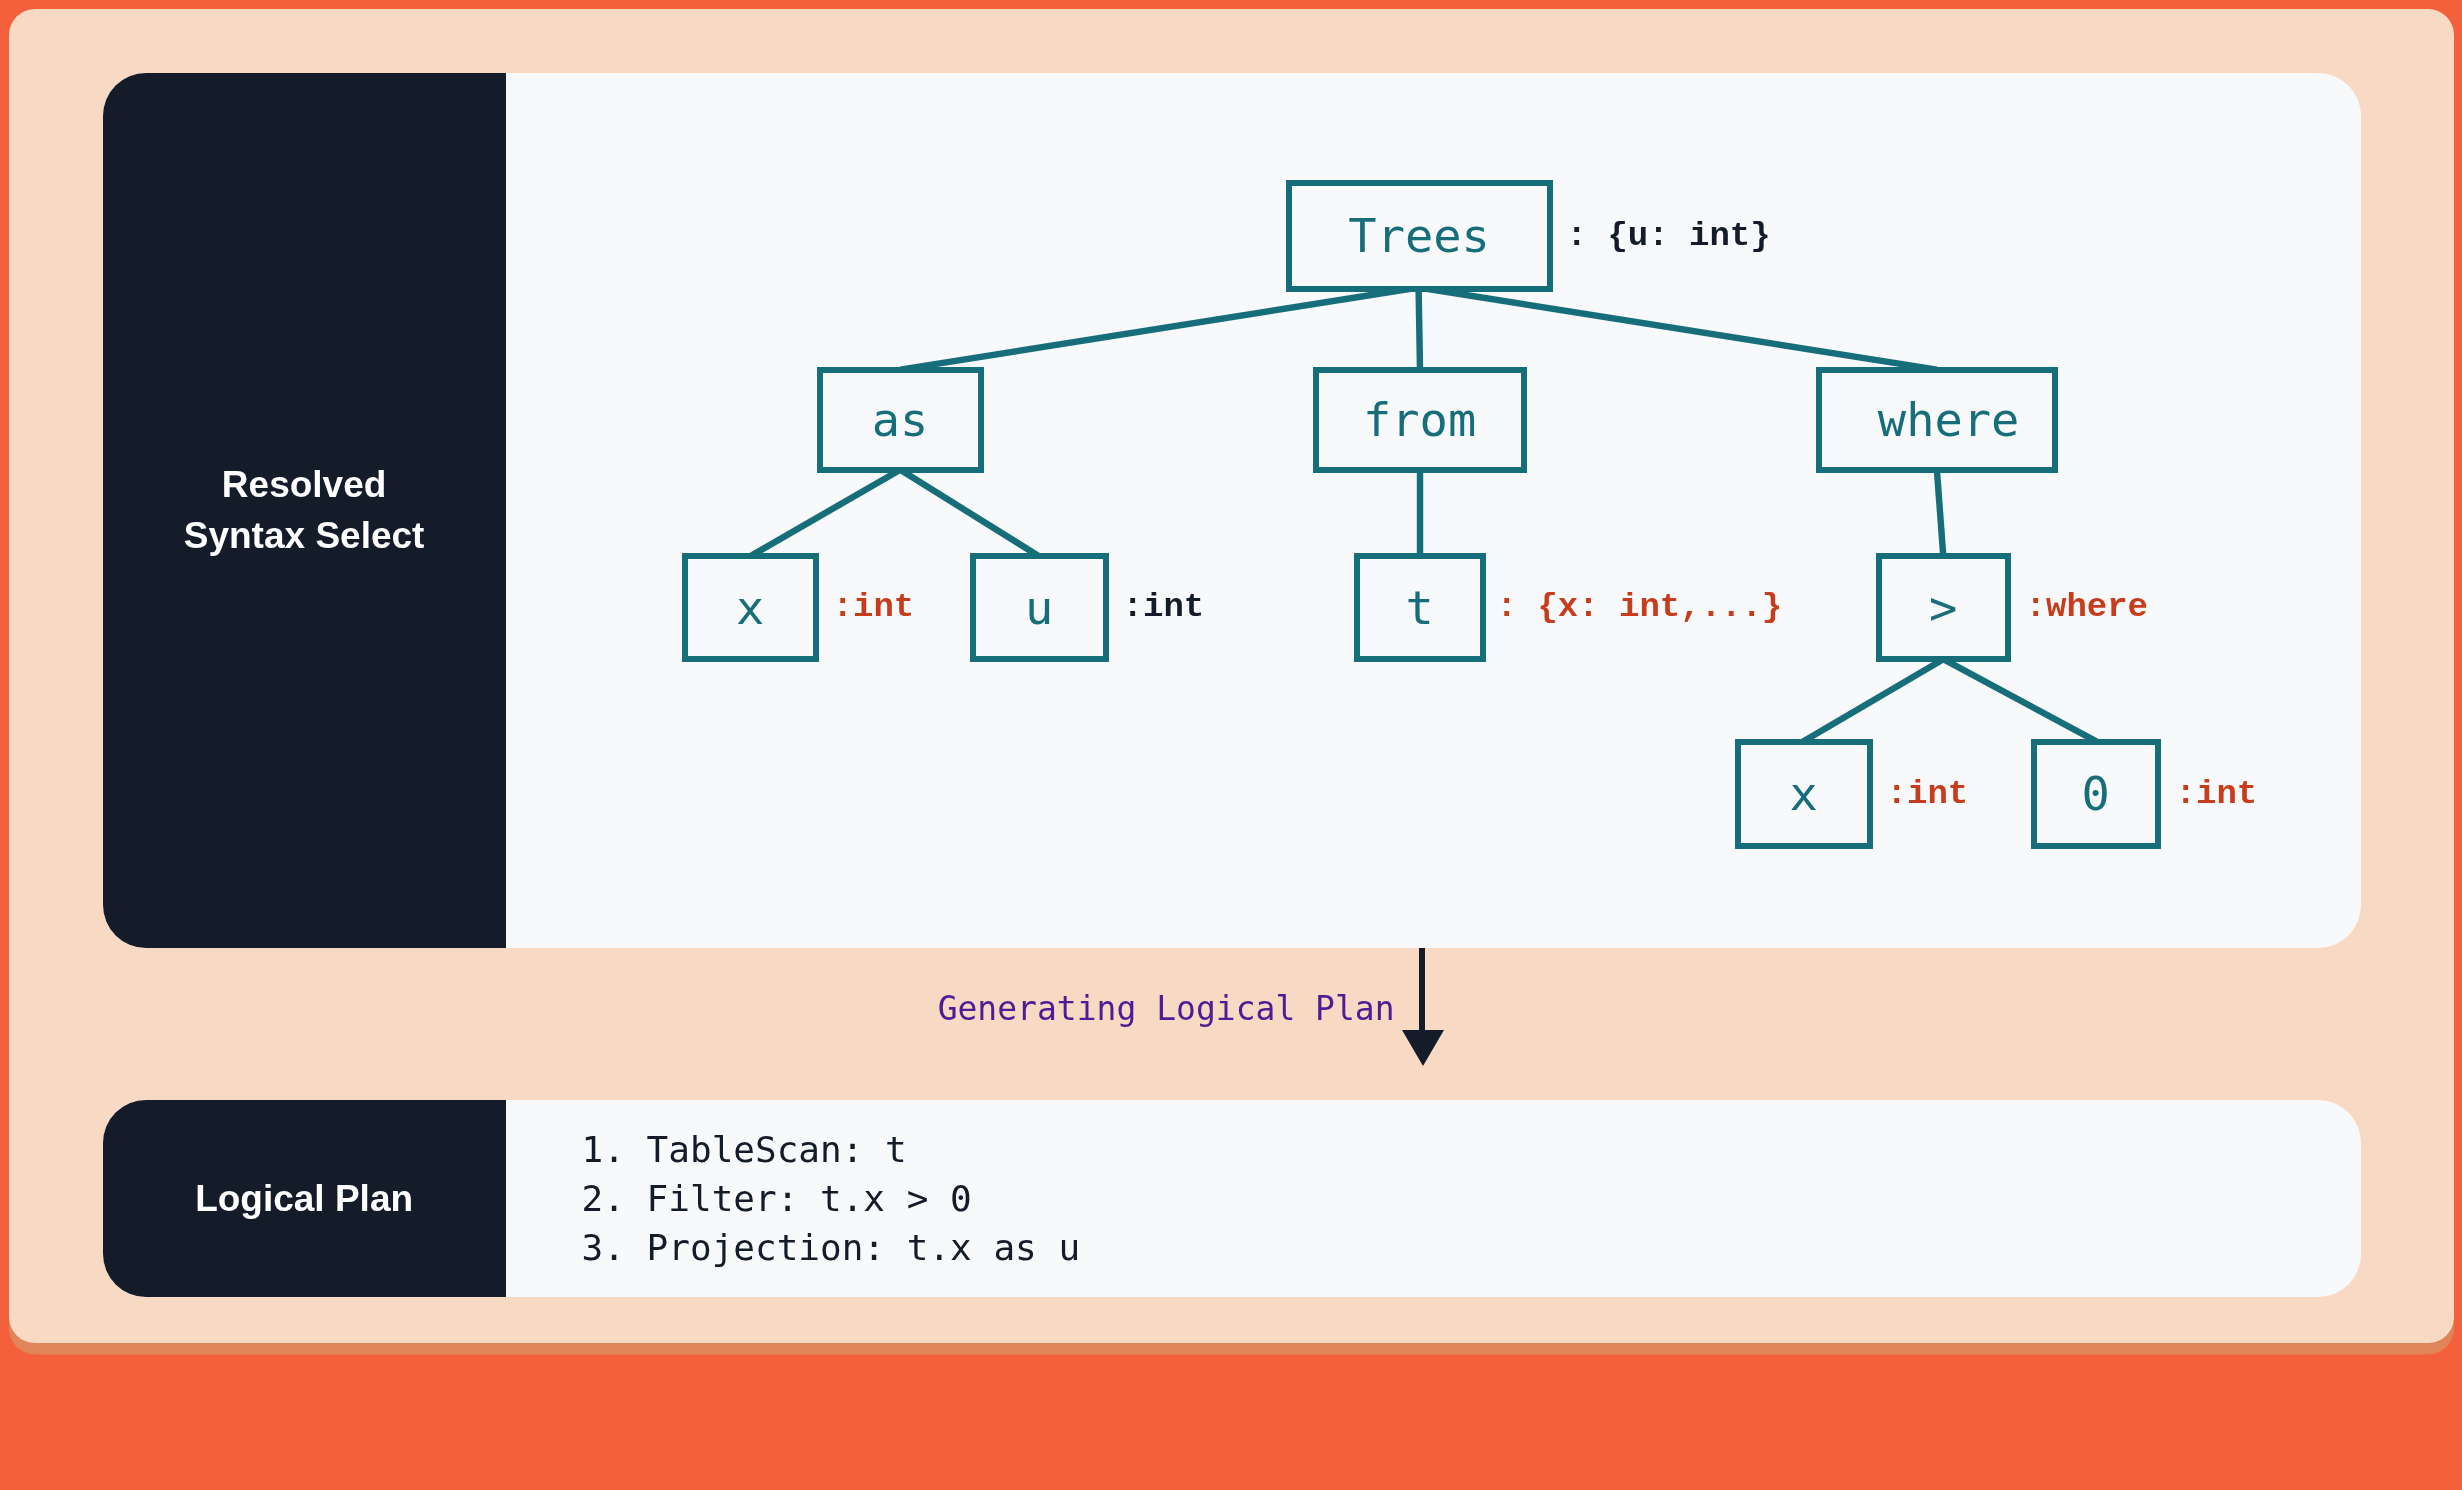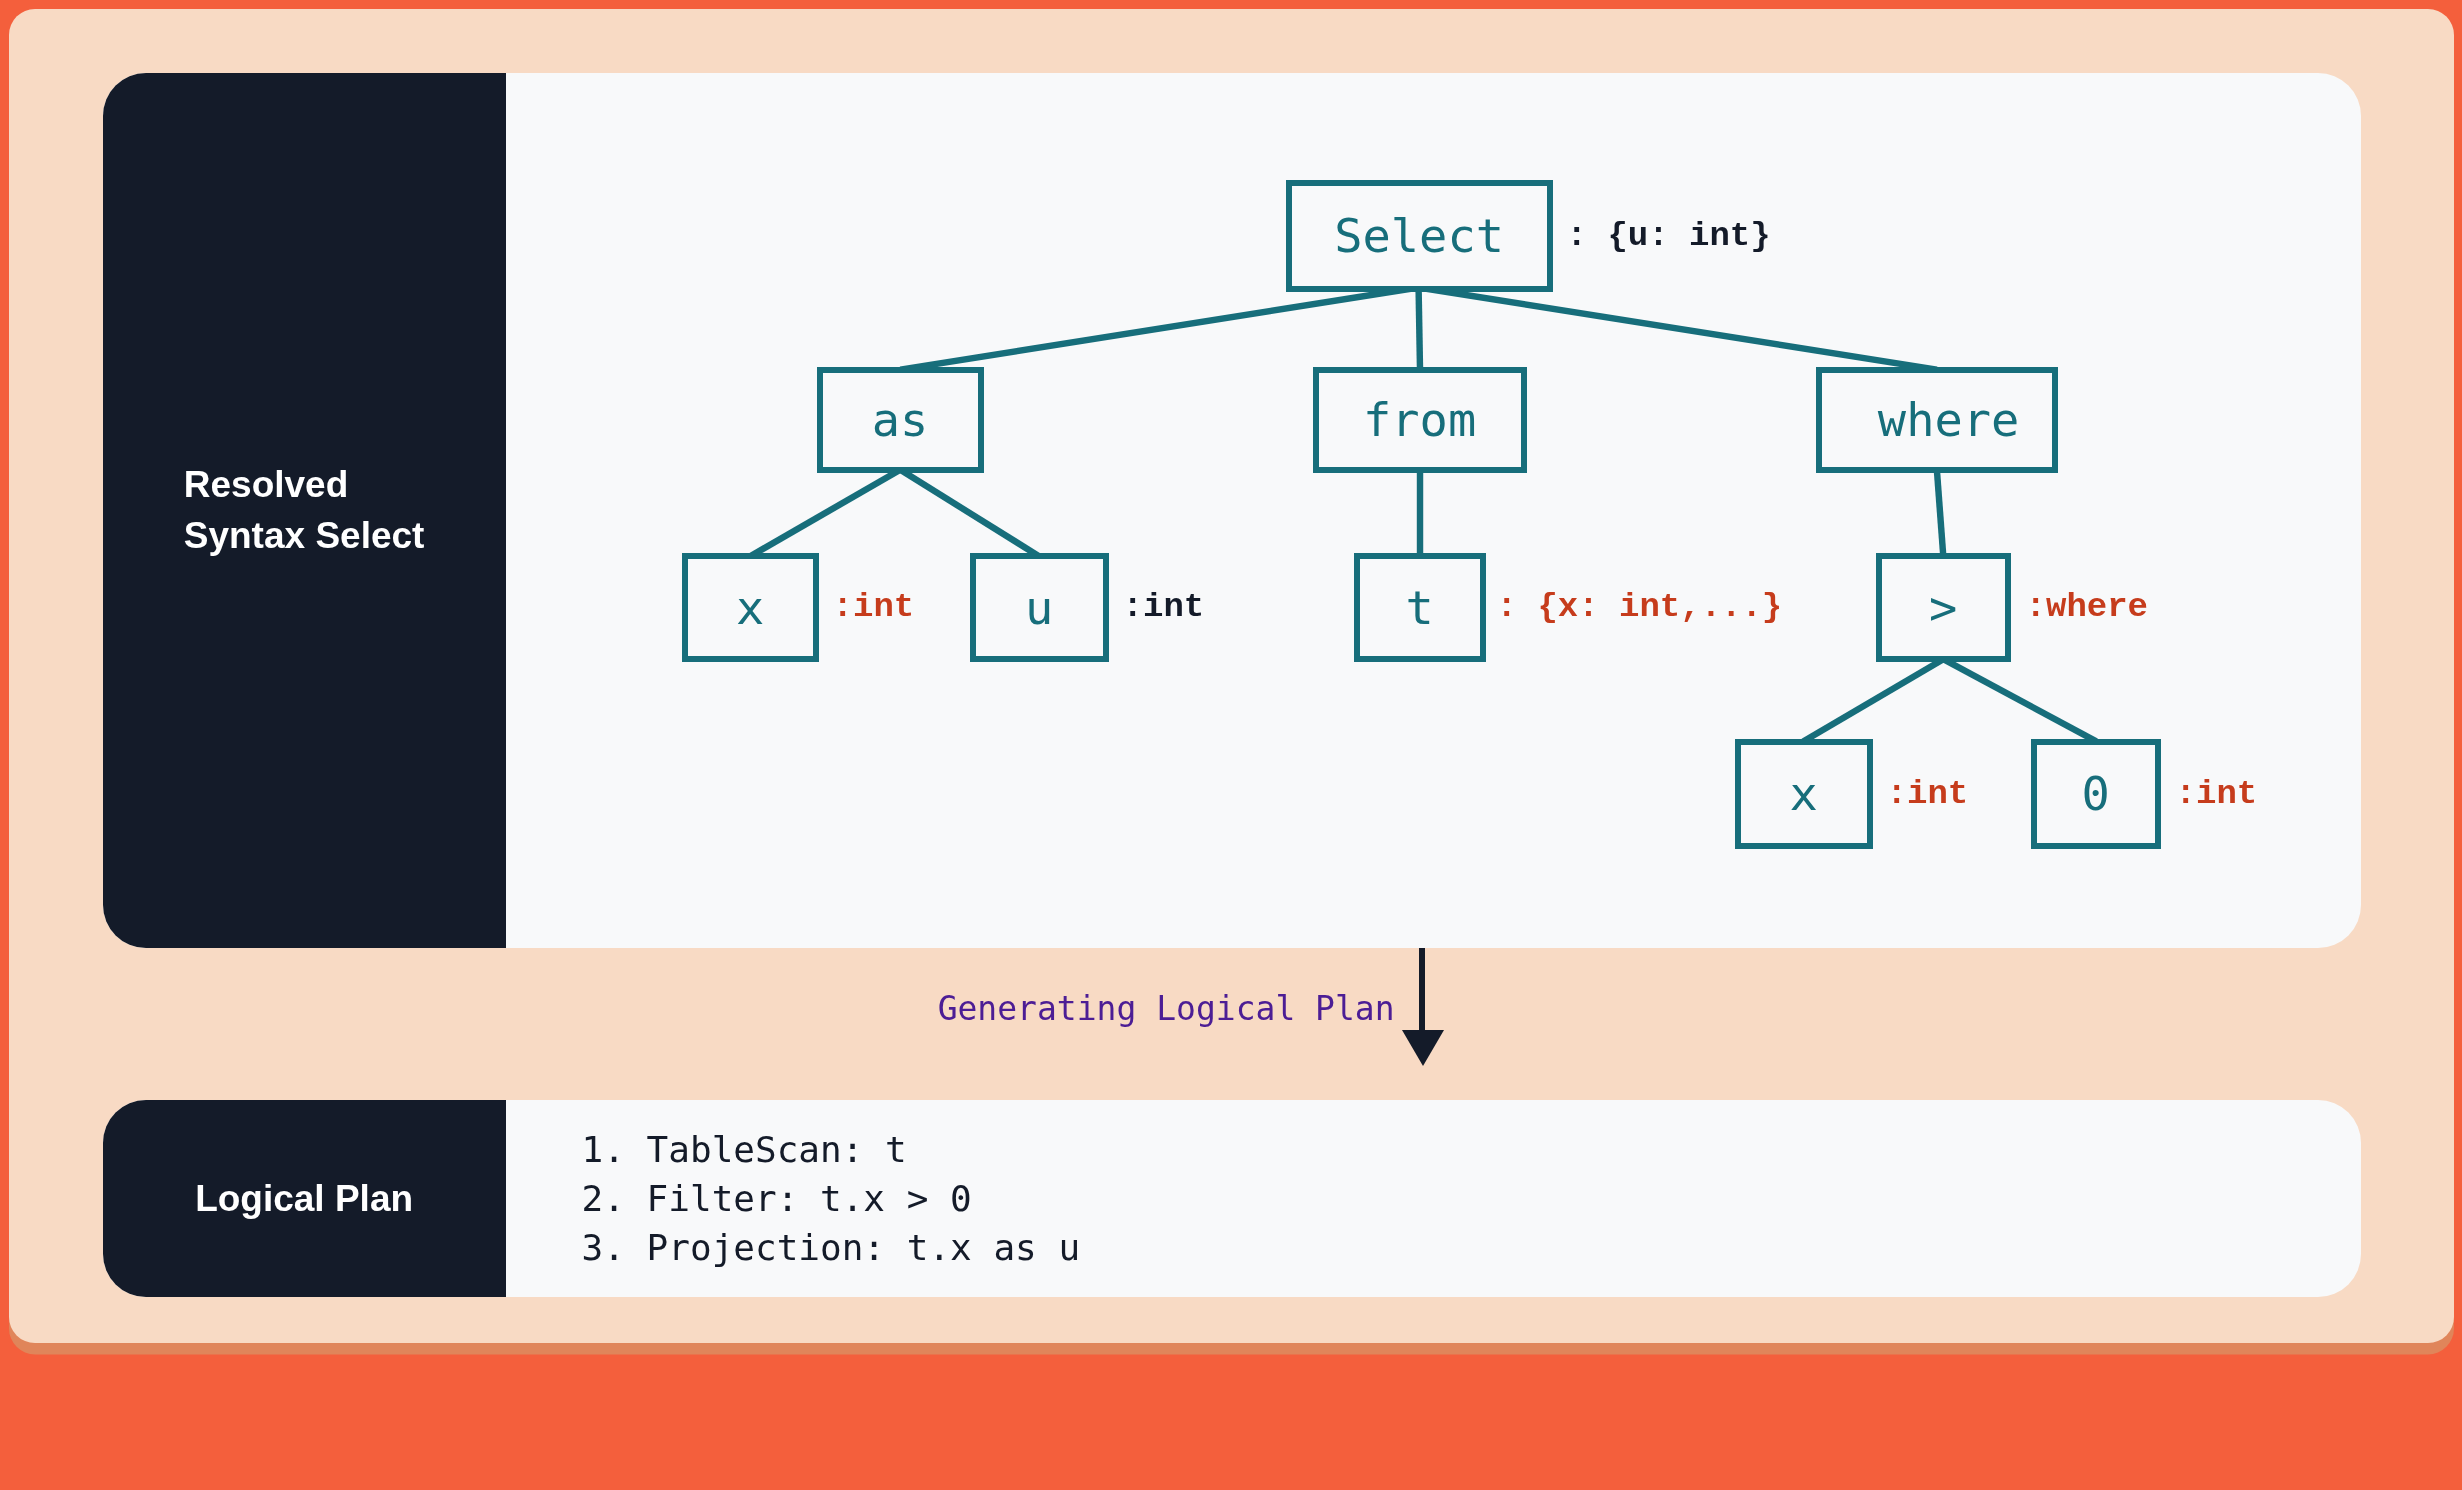--- a/index.html
+++ b/index.html
@@ -5,21 +5,21 @@
   html,body{margin:0;padding:0;background:#f45f3c;}
   .canvas{position:relative;width:2462px;height:1490px;background:#f45f3c;overflow:hidden;
           font-family:"Liberation Sans",sans-serif;}
   .card{position:absolute;left:8.6px;top:8.6px;width:2445px;height:1334px;background:#f8dac4;
         border-radius:26px;box-shadow:0 11.4px 0 #e0855a;}
   .panel{position:absolute;left:94px;width:2258px;background:#f8f9fa;border-radius:43px;overflow:hidden;}
   .panel-top{top:64px;height:875px;}
   .panel-bottom{top:1066px;height:197px;margin-top:25px;}
   .sidebar{position:absolute;left:0;top:0;bottom:0;width:403px;background:#141b29;
            display:flex;flex-direction:column;align-items:center;justify-content:center;}
-  .sidebar-title{color:#ffffff;font-weight:bold;font-size:37px;line-height:51px;text-align:left;}
+  .sidebar-title{color:#ffffff;font-weight:bold;font-size:37px;line-height:51px;text-align:center;}
   .edges{position:absolute;left:0;top:0;}
   .node{position:absolute;border:6.4px solid #176e7b;background:#f8f9fa;box-sizing:border-box;
         display:flex;align-items:center;justify-content:center;
         font-family:"DejaVu Sans Mono",monospace;font-size:47px;color:#176e7b;}
   .ann{position:absolute;display:flex;align-items:center;
        font-family:Liberation Mono, monospace;font-size:34px;font-weight:bold;white-space:pre;}
   .ann.red{color:#c63c1c;}
   .ann.navy{color:#141b29;}
   .transition-label{position:absolute;left:0;top:980px;width:1386px;text-align:right;
        font-family:"DejaVu Sans Mono",monospace;font-size:33px;color:#4c1d95;}
@@ -47,21 +47,21 @@
           <line x1="1840" y1="300" x2="2565" y2="415"></line>
           <line x1="1115" y1="555" x2="905" y2="676"></line>
           <line x1="1115" y1="555" x2="1309" y2="676"></line>
           <line x1="1842" y1="555" x2="1842" y2="676"></line>
           <line x1="2565" y1="555" x2="2574" y2="676"></line>
           <line x1="2574" y1="820" x2="2378" y2="935"></line>
           <line x1="2574" y1="820" x2="2788" y2="935"></line>
         </g>
       </svg>
 
-      <div class="node" style="left:1183px;top:107px;width:267px;height:112px;">Select</div>
+      <div class="node" style="left:1183px;top:107px;width:267px;height:112px;">Trees</div>
       <div class="ann navy" style="left:1464px;top:107px;height:112px;">: {u: int}</div>
 
       <div class="node" style="left:1210px;top:294px;width:214px;height:106px;">from</div>
       <div class="node" style="left:714px;top:294px;width:167px;height:106px;">as</div>
       <div class="node" style="left:1713px;top:294px;width:242px;height:106px;padding-left:24px;">where</div>
 
       <div class="node" style="left:579px;top:480px;width:137px;height:109px;">x</div>
       <div class="ann red" style="left:730px;top:480px;height:109px;">:int</div>
 
       <div class="node" style="left:867px;top:480px;width:139px;height:109px;">u</div>

